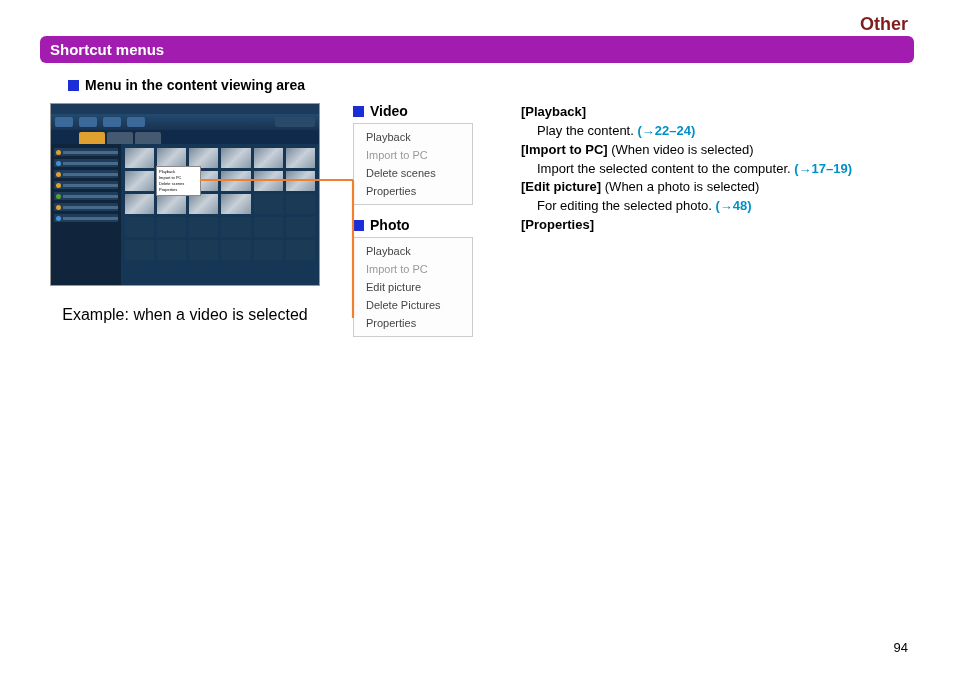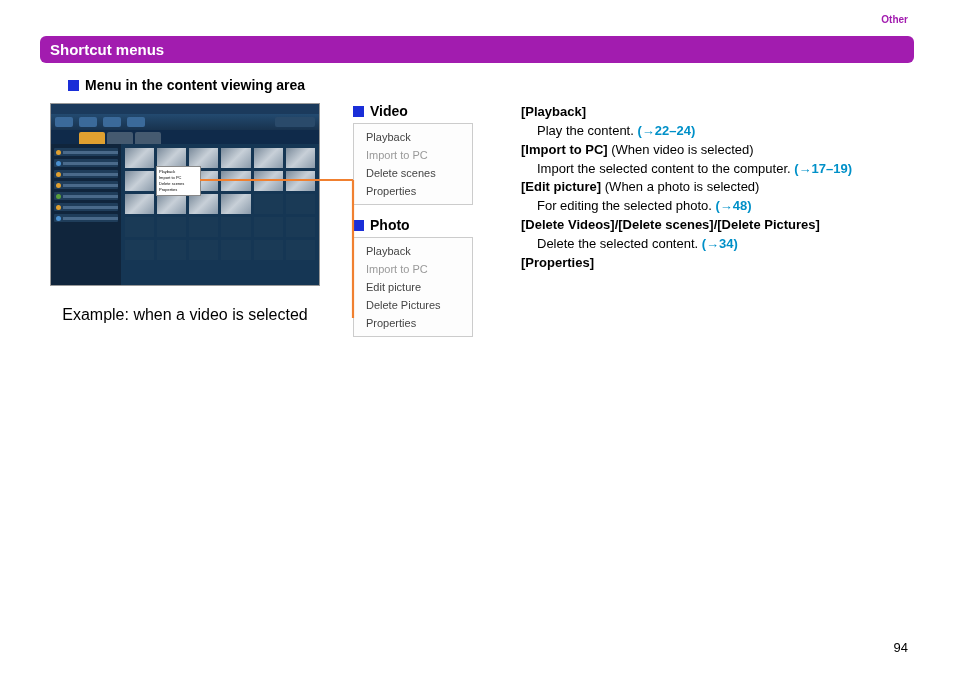--- a/index.html
+++ b/index.html
@@ -10,23 +10,23 @@
     font-size: 13px;
     color: #000;
     background: #fff;
     position: relative;
     padding: 18px 40px 0 40px;
   }
   .top-right {
     position: absolute;
     top: 14px;
     right: 46px;
-    color: #a21caf;
+    color: #7f1d1d;
     font-weight: bold;
-    font-size: 10px;
+    font-size: 18px;
   }
   .title-bar {
     background: #a21caf;
     color: #fff;
     font-weight: bold;
     font-size: 15px;
     padding: 5px 10px;
     border-radius: 6px;
     margin-top: 18px;
     margin-bottom: 14px;
@@ -338,23 +338,19 @@
     </div>
     <div class="desc-block">
       <div><span class="term">[Import to PC]</span><span class="note"> (When video is selected)</span></div>
       <div class="body"><span>Import the selected content to the computer. </span><span class="link-ref">(→17–19)</span></div>
     </div>
     <div class="desc-block">
       <div><span class="term">[Edit picture]</span><span class="note"> (When a photo is selected)</span></div>
       <div class="body"><span>For editing the selected photo. </span><span class="link-ref">(→48)</span></div>
     </div>
     <div class="desc-block">
-      <div><span class="term">[Delete Videos]/[Delete scenes]/[Delete Pictures]</span><span class="note"></span></div>
-      <div class="body"><span>Delete the selected content. </span><span class="link-ref">(→34)</span></div>
-    </div>
-    <div class="desc-block">
       <div><span class="term">[Properties]</span><span class="note"></span></div>
     </div>
   </div>
 
 </div>
 
 <div class="page-num">94</div>
 
 </body></html>

